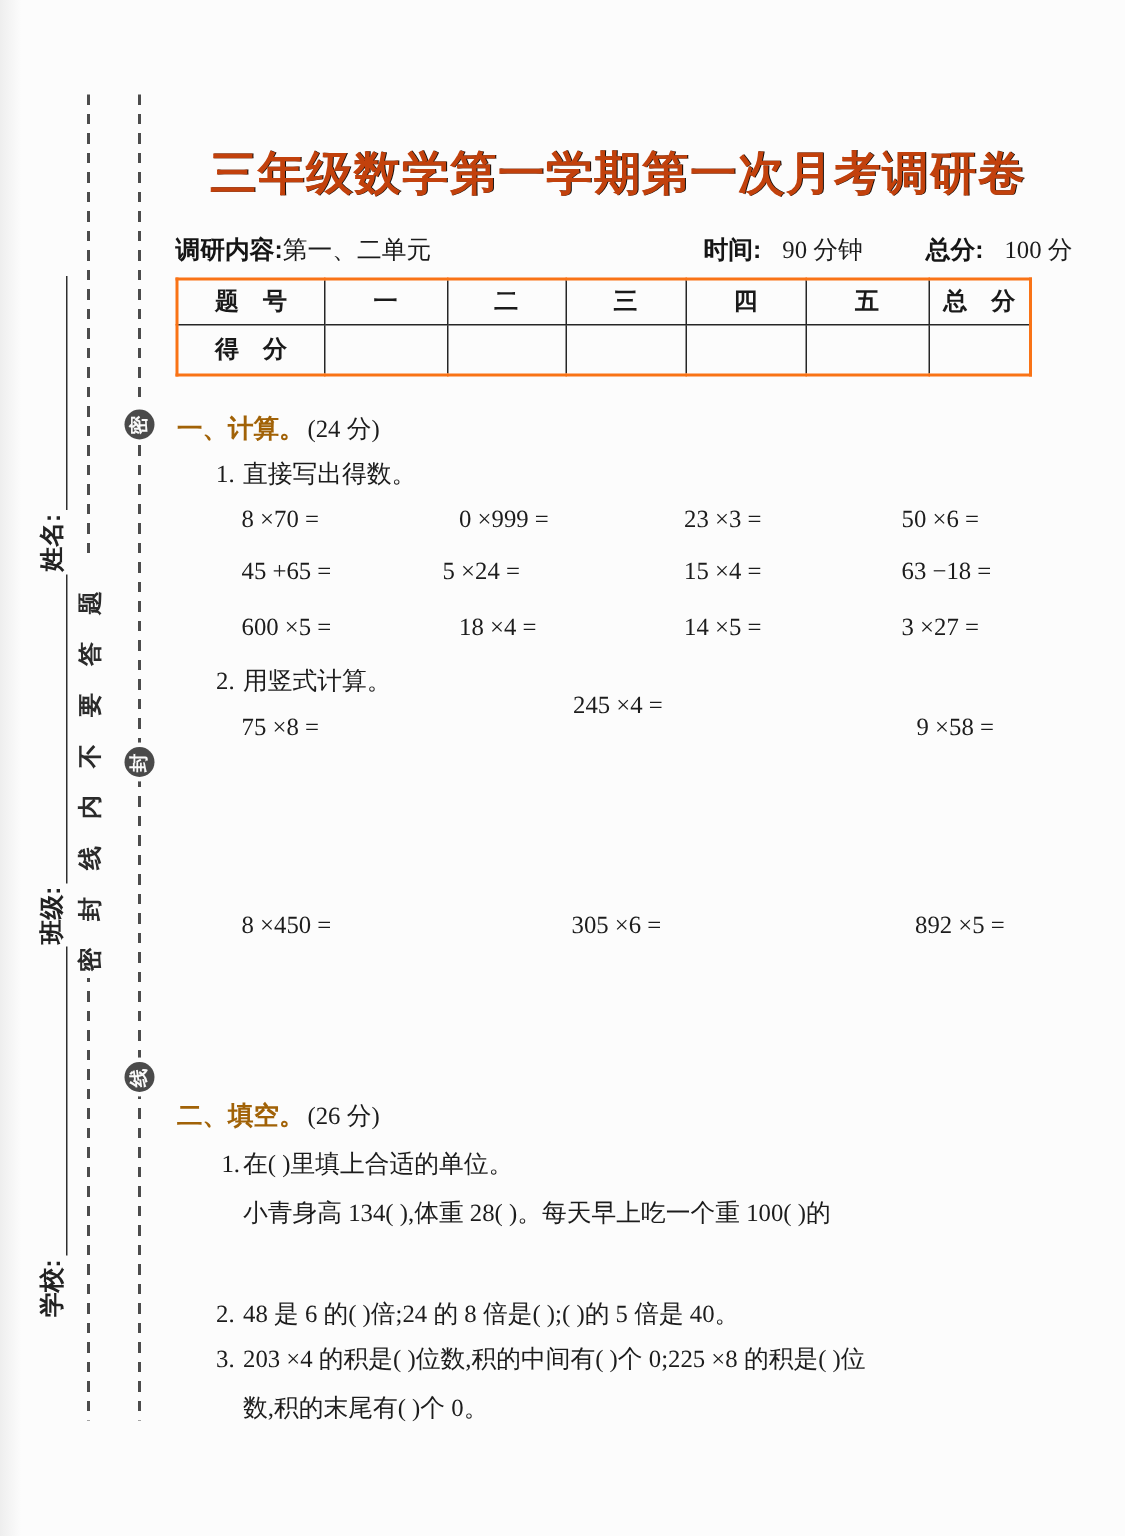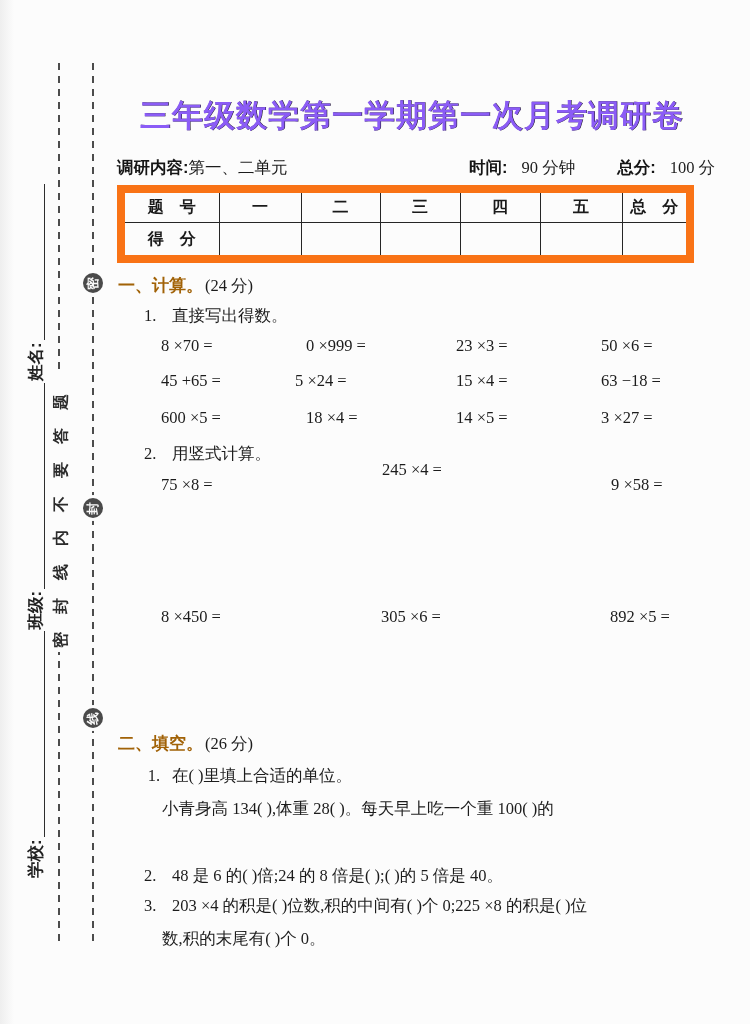--- a/index.html
+++ b/index.html
@@ -33,43 +33,43 @@
     position:absolute;left:83px;width:20px;height:20px;border-radius:50%;
     background:#4a4a4a;color:#fafafa;z-index:4;
     box-shadow:0 0 0 3px #fcfcfc;
     display:flex;align-items:center;justify-content:center;
     font-family:"Liberation Sans","DejaVu Sans",sans-serif;font-size:12.5px;font-weight:bold;
   }
   .seal-badge span{transform:rotate(-90deg);display:block;}
   
   .title{
     position:absolute;left:112px;top:95px;width:600px;text-align:center;
-    font-size:31px;font-weight:bold;letter-spacing:1px;color:#8b5cf6;
+    font-size:31px;font-weight:bold;letter-spacing:1px;color:#c2410c;
     text-shadow:0.6px 0 #0e0e0e;
   }
   .subheader{position:absolute;left:117px;top:156px;width:598px;
     display:flex;justify-content:space-between;font-size:16.5px;line-height:22px;}
   .lbl-strong{font-family:"Liberation Sans","DejaVu Sans",sans-serif;font-weight:bold;color:#151515;}
   .sub-right span{margin-left:14px;}
   .sub-right .gap{display:inline-block;width:14px;}
   
   table.score{position:absolute;left:117px;top:185px;border-collapse:collapse;
     table-layout:fixed;width:569px;}
   table.score td{border:1px solid #262626;text-align:center;vertical-align:middle;
     font-family:"Liberation Sans","DejaVu Sans",sans-serif;
     font-weight:bold;font-size:16px;color:#1a1a1a;padding:0;}
-  table.score{border:8px solid #f97316;}
+  table.score{border:2px solid #f97316;}
   tr.r1 td{height:29px;} tr.r2 td{height:32px;}
   
   .sec-head{position:absolute;font-size:17px;line-height:21px;white-space:nowrap;}
   .sec-head .h{font-family:"Liberation Sans","DejaVu Sans",sans-serif;font-weight:bold;color:#a16207;}
   .sec-head .p{font-size:16.5px;margin-left:2px;}
   .q-line{position:absolute;font-size:16.5px;line-height:21px;white-space:nowrap;}
   .q-line .num{display:inline-block;width:16px;}
-  .q-line .txt{margin-left:12px;}
+  .q-line .txt{margin-left:2px;}
   .eq{position:absolute;font-size:16.5px;line-height:20px;white-space:nowrap;}
 </style>
 </head>
 <body>
 
 <div class="page">
   <div class="edge-shade"></div>
 
   <div class="dashline" style="left:58px;"></div>
   <div class="dashline" style="left:92px;"></div>

